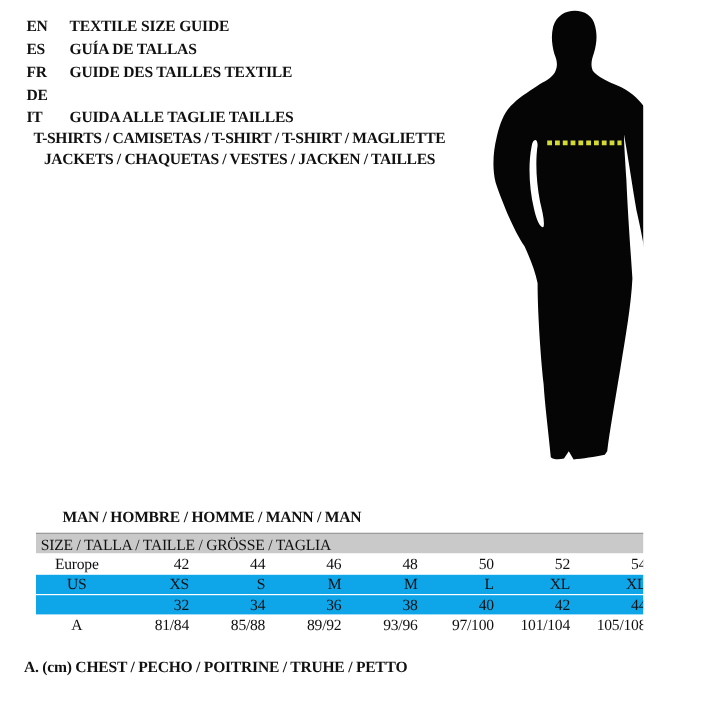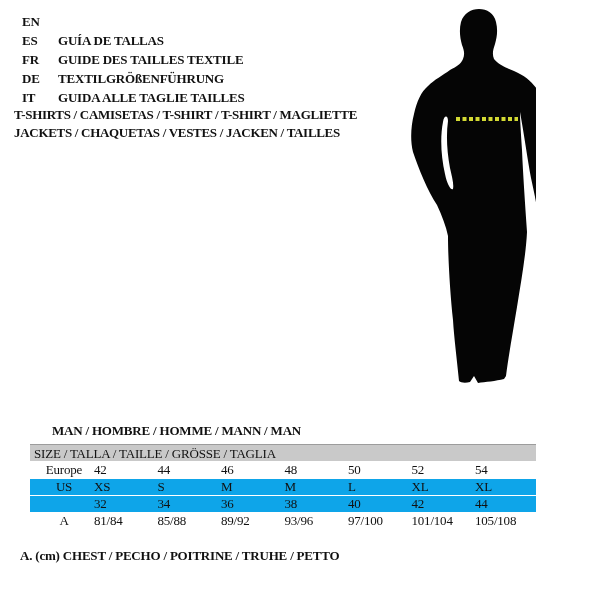--- a/index.html
+++ b/index.html
@@ -6,58 +6,58 @@
   #canvas{
     position:relative;width:536px;height:600px;background:#ffffff;overflow:hidden;
     font-family:Liberation Serif, serif;color:#111;
   }
   
   .lang-block{position:absolute;left:22px;top:12px;}
   .lang-row{display:flex;height:19px;line-height:19px;
     font-size:13px;font-weight:700;letter-spacing:-0.2px;}
   .lang-code{width:36px;flex:0 0 36px;}
   
-  .cats{position:absolute;left:14px;top:106px;}
+  .cats{position:absolute;left:28px;top:106px;text-align:center;}
   .cat-line{height:18px;line-height:18px;font-size:13px;font-weight:700;letter-spacing:-0.3px;}
   
   .figure-wrap{position:absolute;left:400px;top:2px;width:190px;height:392px;}
   .measure-a{position:absolute;left:561px;top:109px;font-size:14px;font-weight:600;letter-spacing:0;}
   
   .man-line{position:absolute;left:20px;top:423px;font-size:13px;font-weight:700;letter-spacing:-0.2px;padding-left:32px;}
   
   .size-table{position:absolute;left:30px;top:444px;width:572px;font-size:13px;letter-spacing:-0.2px;}
   .t-header{height:17px;line-height:17px;background:#c9c9c9;border-top:1px solid #9c9c9c;
     padding-left:4px;box-sizing:border-box;font-weight:400;}
   .t-row{display:flex;height:16px;line-height:16px;margin-top:1px;}
   .t-row.striped{background:#0ea5e9;}
   .t-label{flex:0 0 64px;padding-left:4px;box-sizing:border-box;text-align:center;}
-  .t-cell{flex:1 1 0;text-align:left;}
+  .t-cell{flex:1 1 0;text-align:right;}
   
   .footnote{position:absolute;left:20px;top:548px;font-size:13px;font-weight:700;letter-spacing:-0.2px;}
 </style>
 </head>
 <body>
 
 <div id="canvas">
 
   <div class="lang-block">
     <div class="lang-row">
       <span class="lang-code">EN</span>
+      <span class="lang-label">TEXTILE SIZE GUIDE</span>
     </div>
     <div class="lang-row">
       <span class="lang-code">ES</span>
       <span class="lang-label">GUÍA DE TALLAS</span>
     </div>
     <div class="lang-row">
       <span class="lang-code">FR</span>
       <span class="lang-label">GUIDE DES TAILLES TEXTILE</span>
     </div>
     <div class="lang-row">
       <span class="lang-code">DE</span>
-      <span class="lang-label">TEXTILGRÖßENFÜHRUNG</span>
     </div>
     <div class="lang-row">
       <span class="lang-code">IT</span>
       <span class="lang-label">GUIDA ALLE TAGLIE TAILLES</span>
     </div>
   </div>
 
   <div class="cats">
     <div class="cat-line">T-SHIRTS / CAMISETAS / T-SHIRT / T-SHIRT / MAGLIETTE</div>
     <div class="cat-line">JACKETS / CHAQUETAS / VESTES / JACKEN / TAILLES</div>

